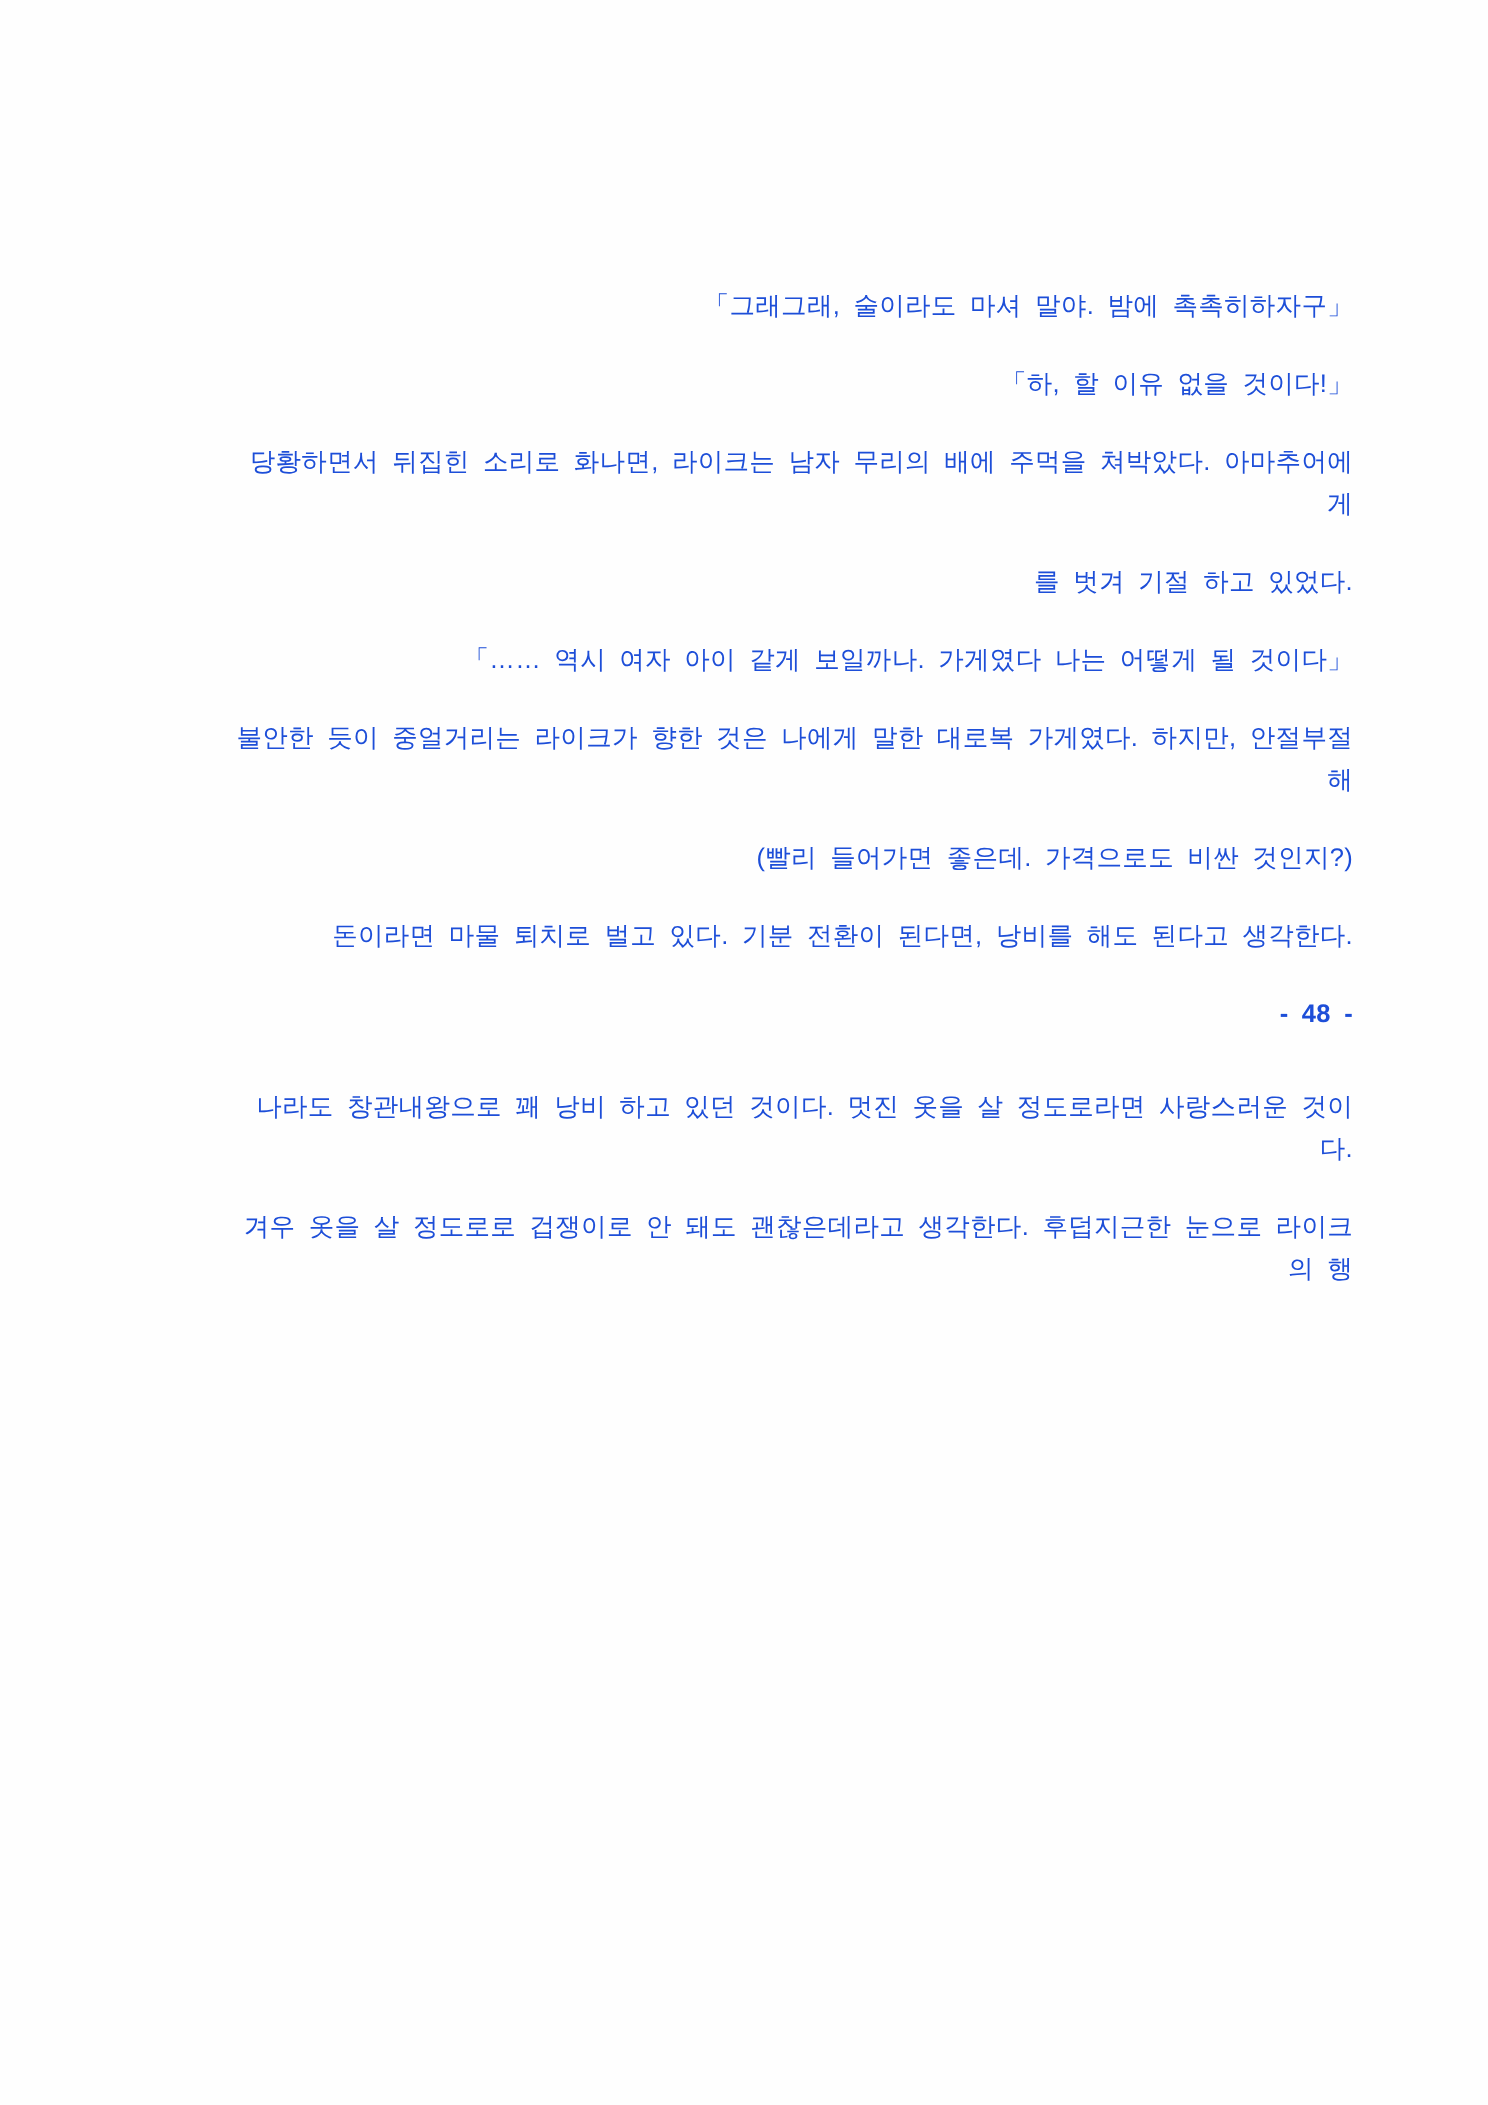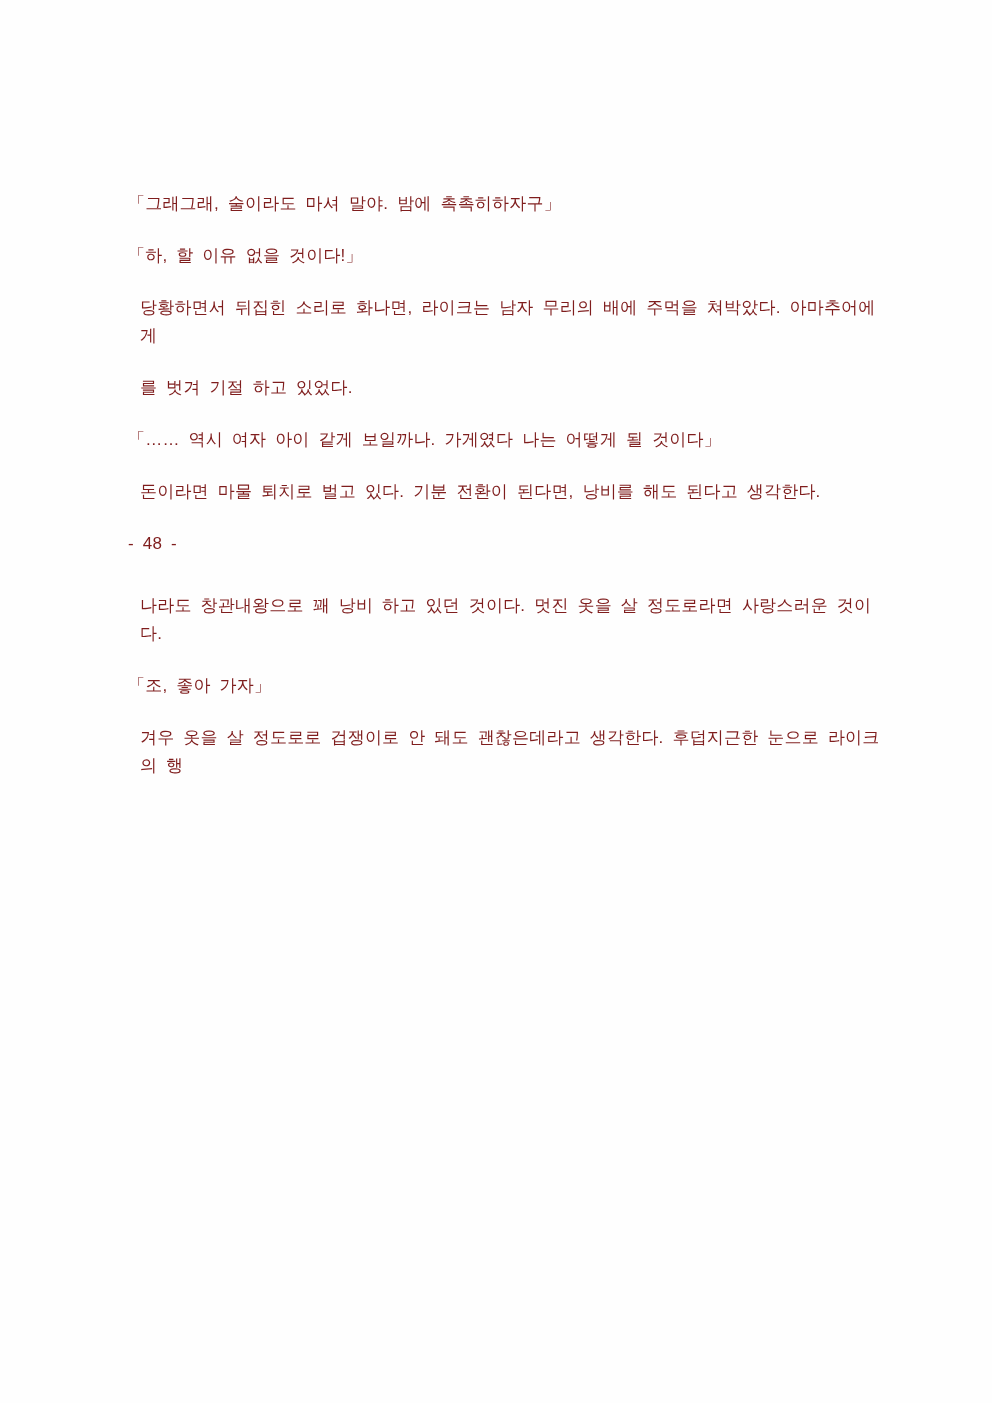--- a/index.html
+++ b/index.html
@@ -10,44 +10,47 @@
   .page {
     position: relative;
     width: 992px;
     height: 1403px;
     margin: 0 auto;
     background: #fefefe;
     overflow: hidden;
     box-sizing: border-box;
     padding: 190px 90px 0 128px;
     font-family: "Liberation Sans", "DejaVu Sans", sans-serif;
-    color: #7f1d1d;
+    color: #1d4ed8;
+    text-align: right;
   }
   .para {
     margin: 0 0 24px 0;
     font-size: 17px;
     line-height: 28px;
     white-space: pre;       
     word-spacing: 4px;      
     letter-spacing: 0.2px;
   }
   .para.narration { padding-left: 12px; }
   .para.dialogue  { padding-left: 0; }
-  .para.pagenum   { padding-left: 0; margin-bottom: 34px; }
+  .para.pagenum   { padding-left: 0; margin-bottom: 34px; font-weight: bold; }
 </style>
 </head>
 <body>
 
 <div class="page">
   <p class="para dialogue">「그래그래, 술이라도 마셔 말야. 밤에 촉촉히하자구」</p>
   <p class="para dialogue">「하, 할 이유 없을 것이다!」</p>
   <p class="para narration">당황하면서 뒤집힌 소리로 화나면, 라이크는 남자 무리의 배에 주먹을 쳐박았다. 아마추어에
 게</p>
   <p class="para narration">를 벗겨 기절 하고 있었다.</p>
   <p class="para dialogue">「…… 역시 여자 아이 같게 보일까나. 가게였다 나는 어떻게 될 것이다」</p>
+  <p class="para narration">불안한 듯이 중얼거리는 라이크가 향한 것은 나에게 말한 대로복 가게였다. 하지만, 안절부절
+해</p>
+  <p class="para narration">(빨리 들어가면 좋은데. 가격으로도 비싼 것인지?)</p>
   <p class="para narration">돈이라면 마물 퇴치로 벌고 있다. 기분 전환이 된다면, 낭비를 해도 된다고 생각한다.</p>
   <p class="para pagenum">- 48 -</p>
   <p class="para narration">나라도 창관내왕으로 꽤 낭비 하고 있던 것이다. 멋진 옷을 살 정도로라면 사랑스러운 것이
 다.</p>
-  <p class="para dialogue">「조, 좋아 가자」</p>
   <p class="para narration">겨우 옷을 살 정도로로 겁쟁이로 안 돼도 괜찮은데라고 생각한다. 후덥지근한 눈으로 라이크
 의 행</p>
 </div>
 
 </body></html>

